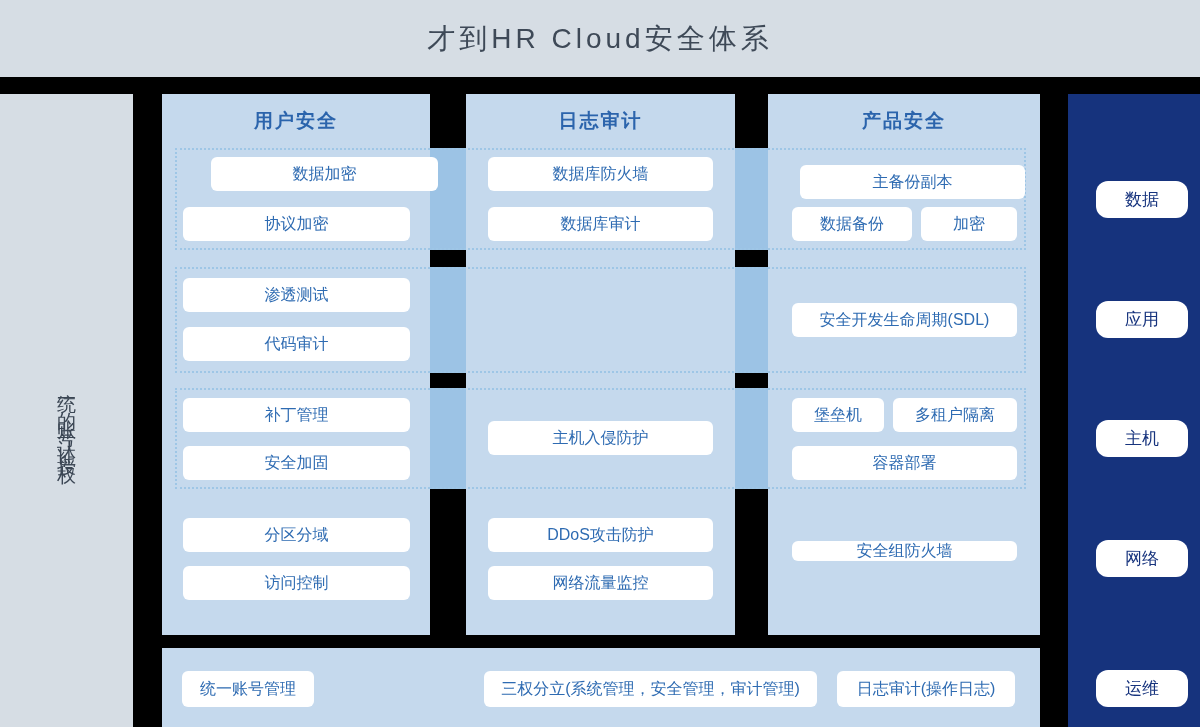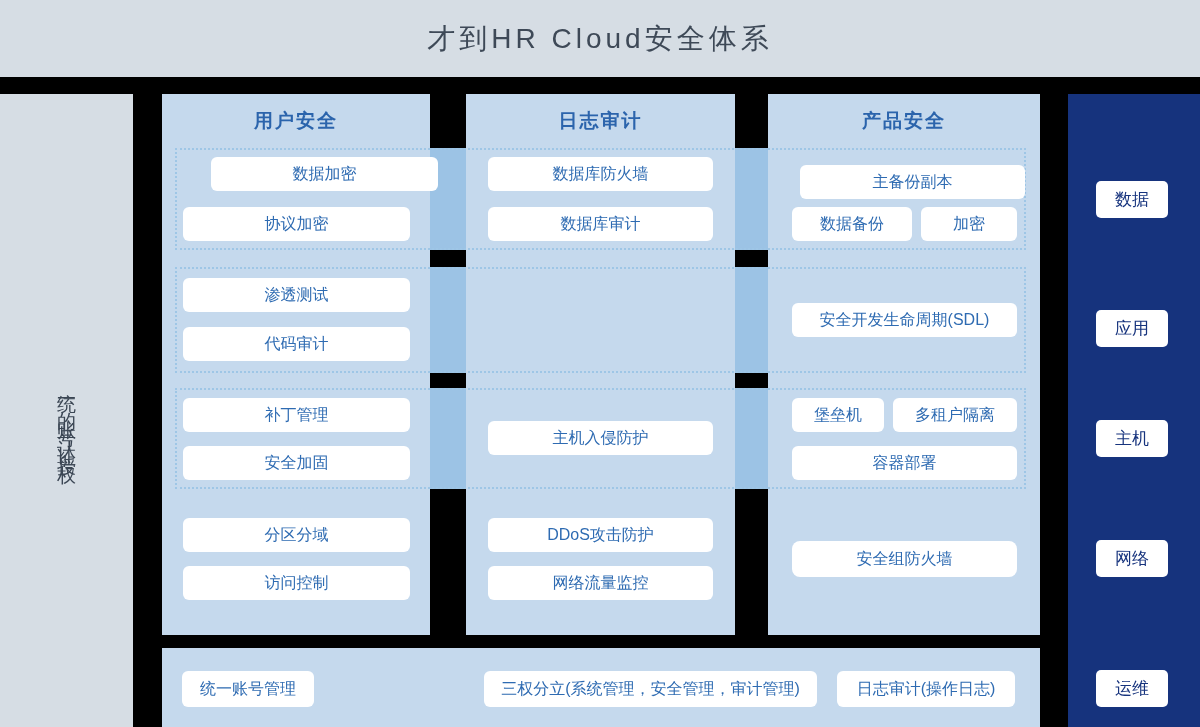--- a/index.html
+++ b/index.html
@@ -19,21 +19,21 @@
                justify-content:center; font-size:19px; font-weight:700; color:#2b64ac; letter-spacing:2px; }
 
   .connector { position:absolute; background:#9cc3e5; }
 
   .dashrow { position:absolute; left:175px; width:851px; border:2px dotted #9ec6e6; box-sizing:border-box; }
 
   .node { position:absolute; background:#fff; border-radius:6px; display:flex; align-items:center;
           justify-content:center; font-size:16px; color:#2e6bb2; white-space:nowrap; }
 
   .right-panel { position:absolute; left:1068px; top:94px; width:132px; height:633px; background:#16337d; }
-  .rnode { position:absolute; left:1096px; width:72px; height:37px; background:#fff; border-radius:5px;
+  .rnode { position:absolute; left:1096px; width:92px; height:37px; background:#fff; border-radius:12px;
            display:flex; align-items:center; justify-content:center; font-size:17px; color:#16337d; font-weight:500; }
 
   .bottom-bar { position:absolute; left:162px; top:648px; width:878px; height:79px; background:#c5d9ed; }
 </style>
 </head>
 <body>
 
 <div class="stage">
 
   <div class="header">
@@ -78,25 +78,25 @@
   <div class="node" style="left:488px; top:518px; width:225px; height:34px;text-align:center;">DDoS攻击防护</div>
   <div class="node" style="left:488px; top:566px; width:225px; height:34px;">网络流量监控</div>
 
   <div class="node" style="left:792px; top:165px; width:225px; height:34px;margin-left:8px;">主备份副本</div>
   <div class="node" style="left:792px; top:207px; width:120px; height:34px;">数据备份</div>
   <div class="node" style="left:921px; top:207px; width:96px; height:34px;">加密</div>
   <div class="node" style="left:792px; top:303px; width:225px; height:34px;">安全开发生命周期(SDL)</div>
   <div class="node" style="left:792px; top:398px; width:92px; height:34px;">堡垒机</div>
   <div class="node" style="left:893px; top:398px; width:124px; height:34px;">多租户隔离</div>
   <div class="node" style="left:792px; top:446px; width:225px; height:34px;">容器部署</div>
-  <div class="node" style="left:792px; top:541px; width:225px; height:36px;border-radius:8px;">安全组防火墙</div>
+  <div class="node" style="left:792px; top:541px; width:225px; height:20px;">安全组防火墙</div>
 
   <div class="right-panel"></div>
   <div class="rnode" style="top:181px;">数据</div>
-  <div class="rnode" style="top:310px;">应用</div>
+  <div class="rnode" style="top:301px;">应用</div>
   <div class="rnode" style="top:420px;">主机</div>
   <div class="rnode" style="top:540px;">网络</div>
   <div class="rnode" style="top:670px;">运维</div>
 
   <div class="bottom-bar"></div>
   <div class="node" style="left:182px; top:671px; width:132px; height:36px;">统一账号管理</div>
   <div class="node" style="left:484px; top:671px; width:333px; height:36px;">三权分立(系统管理，安全管理，审计管理)</div>
   <div class="node" style="left:837px; top:671px; width:178px; height:36px;">日志审计(操作日志)</div>
 
 </div>

